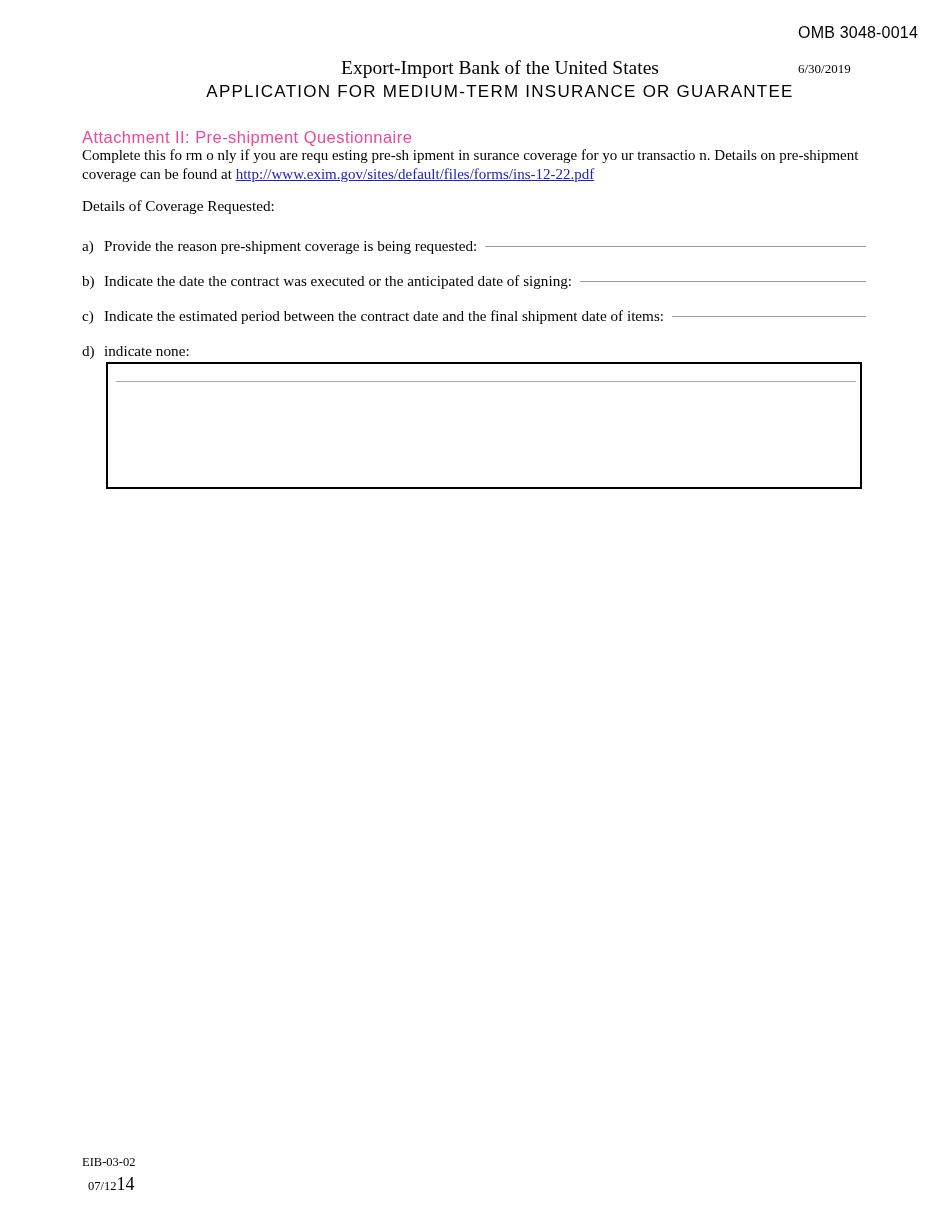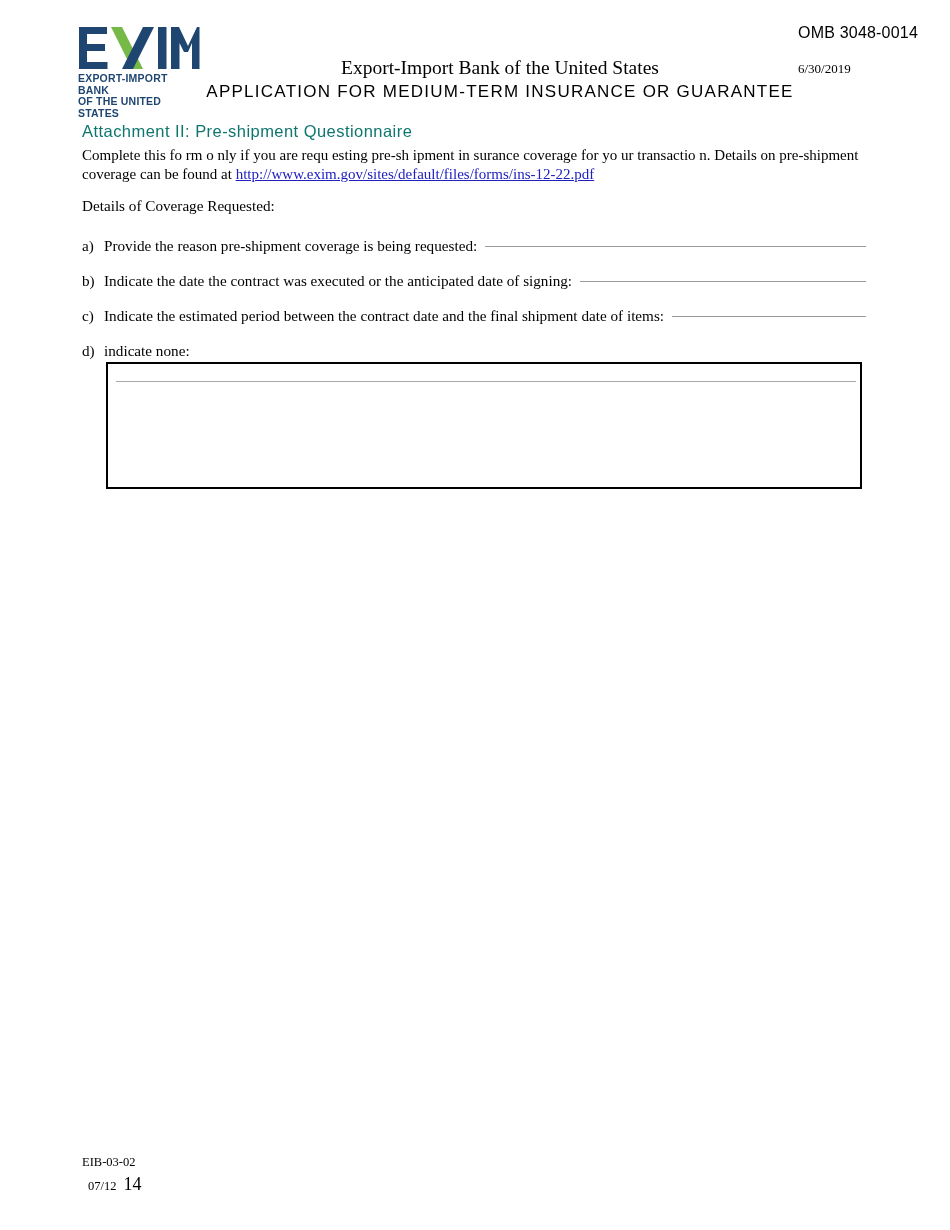--- a/index.html
+++ b/index.html
@@ -81,25 +81,25 @@
     line-height: 22px;
     letter-spacing: 1.25px;
     color: #000;
     white-space: nowrap;
     margin-top: 2px;
   }
 
   
   #attachment-heading {
     position: absolute;
-    left: 82px; top: 122px;
+    left: 82px; top: 128px;
     font-family: "Liberation Sans", sans-serif;
     font-size: 16.5px;
     letter-spacing: 0.45px;
-    color: #0f766e;
+    color: #ec4899;
     white-space: nowrap;
   }
 
   #intro-paragraph {
     position: absolute;
     left: 82px; top: 146px;
     width: 784px;
     font-family: "Liberation Serif", serif;
     font-size: 15px;
     line-height: 19px;
@@ -201,44 +201,27 @@
   }
   #footer-date {
     font-family: "Liberation Serif", serif;
     font-size: 12.5px;
     color: #000;
   }
   #footer-page {
     font-family: "Liberation Serif", serif;
     font-size: 18px;
     color: #000;
-    margin-left: 7px;
   }
 </style>
 </head>
 <body>
 
 <div id="header-region">
 
-  <div id="logo-block">
-    <svg id="logo-mark" viewBox="0 0 244 88" aria-hidden="true">
-
-      <polygon points="2,2 58,2 58,16 18,16 18,36 54,36 54,50 18,50 18,72 59,72 59,86 2,86" fill="#1e4671"></polygon>
-
-      <polygon points="66,2 88,2 130,86 108,86" fill="#76b947"></polygon>
-
-      <polygon points="130,2 152,2 110,86 88,86" fill="#1e4671"></polygon>
-
-      <rect x="160" y="2" width="17" height="84" fill="#1e4671"></rect>
-
-      <polygon points="186,2 202,2 220,40 238,2 243,2 243,86 228,86 228,34 220,52 212,52 203,34 203,86 186,86" fill="#1e4671"></polygon>
-    </svg>
-    <div id="logo-subtitle">EXPORT-IMPORT BANK
-OF THE UNITED STATES</div>
-  </div>
 
   <div id="omb-block">
     <div id="omb-number">OMB 3048-0014</div>
     <div id="omb-date">6/30/2019</div>
   </div>
 
   <div id="title-block">
     <div id="doc-title">Export-Import Bank of the United States</div>
     <div id="doc-subtitle">APPLICATION FOR MEDIUM-TERM INSURANCE OR GUARANTEE</div>
   </div>

